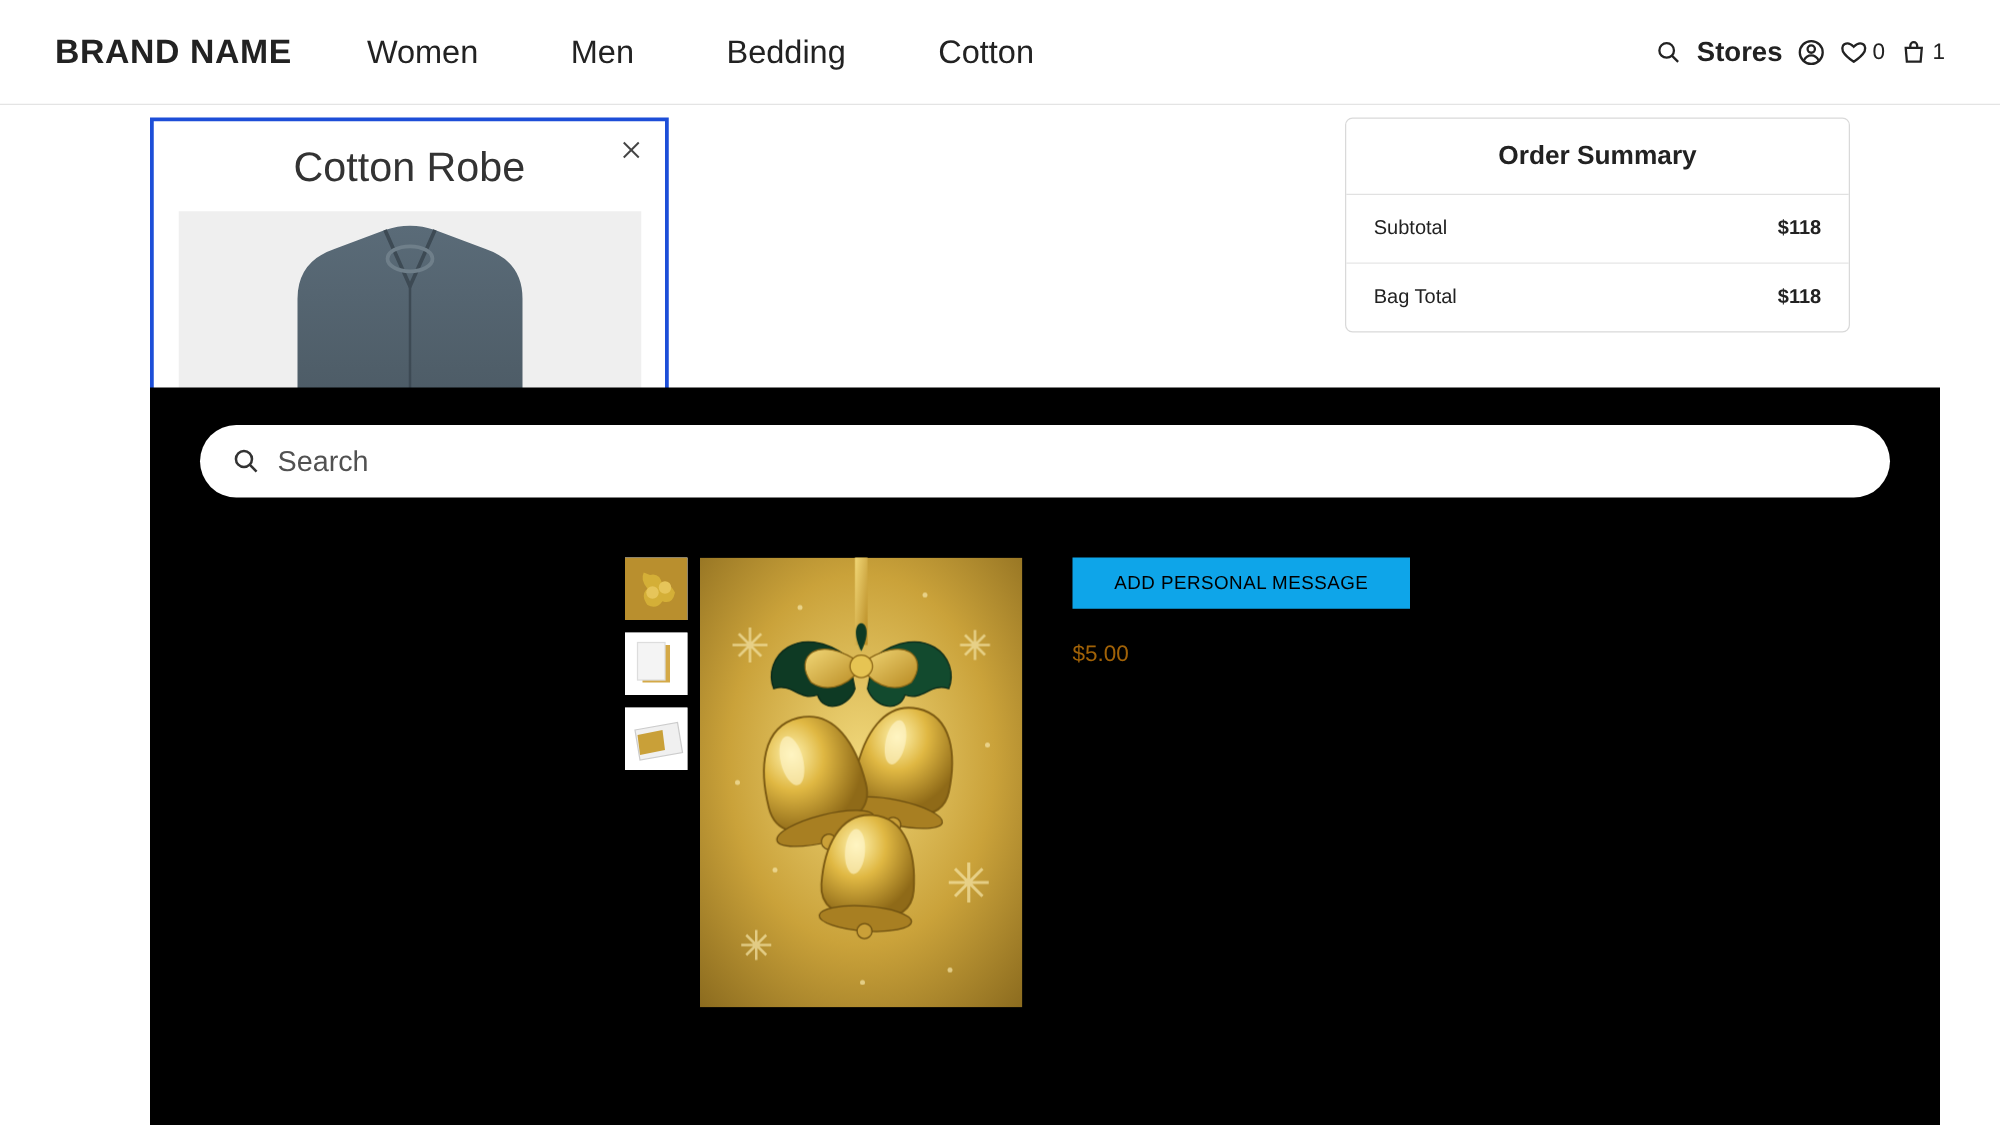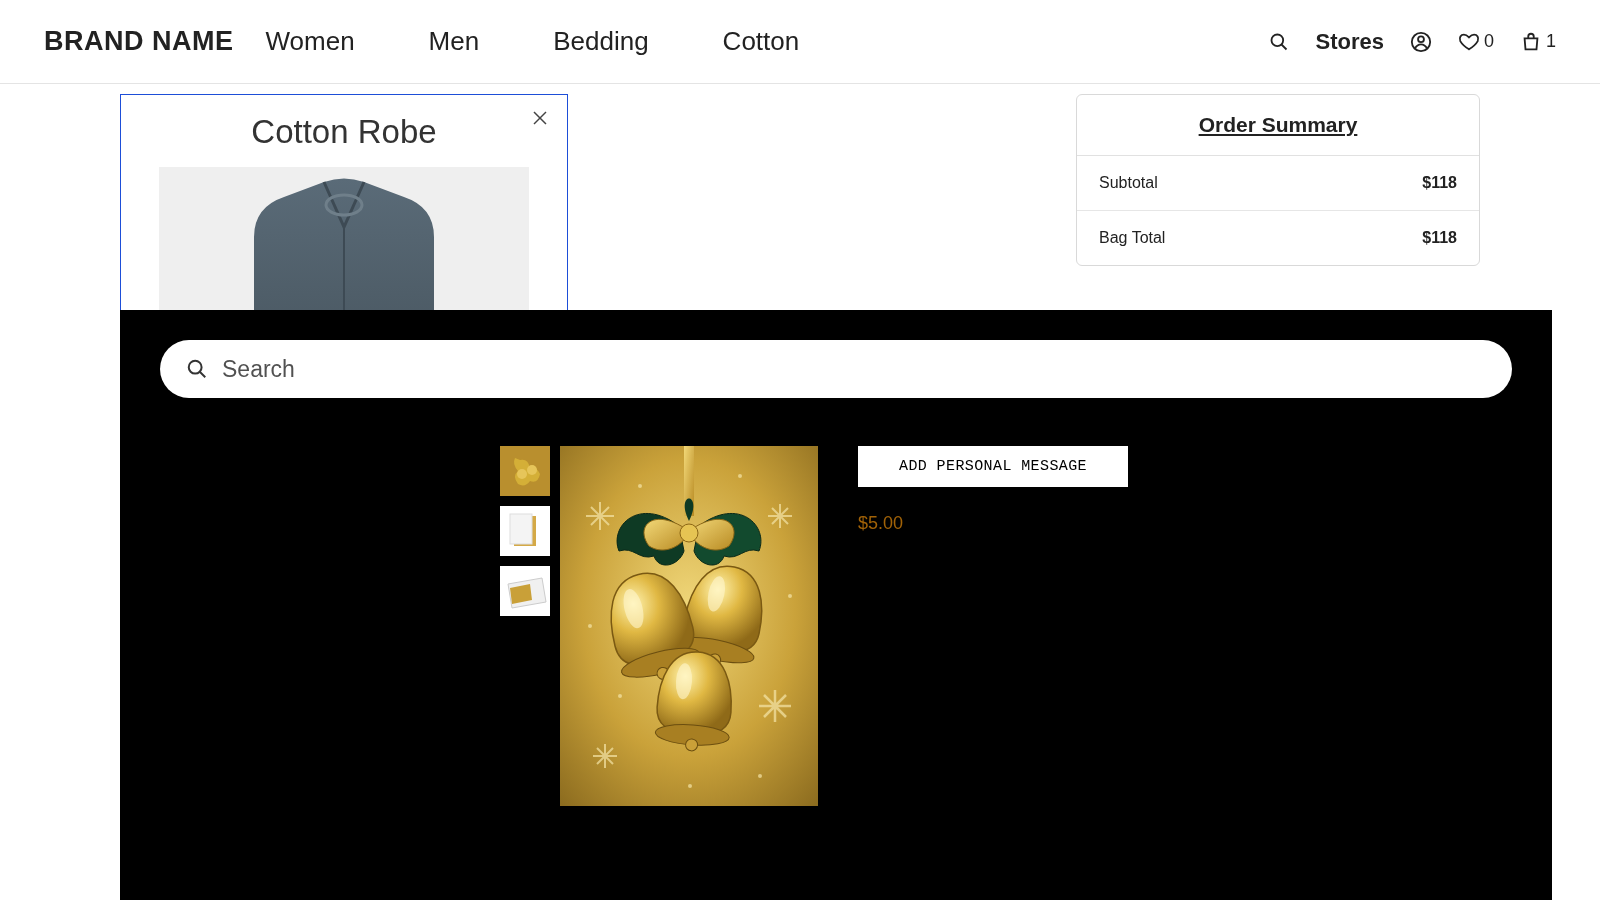--- a/index.html
+++ b/index.html
@@ -18,53 +18,53 @@
     display: flex;
     align-items: center;
     padding: 0 44px;
     height: 84px;
     border-bottom: 1px solid #e4e4e4;
   }
   .brand {
     font-weight: 800;
     font-size: 27px;
     letter-spacing: 0.5px;
-    margin-right: 32px;
+    margin-right: 60px;
   }
   .nav {
     display: flex;
     gap: 74px;
     font-size: 26px;
     color: #222;
   }
   .nav span { cursor: pointer; }
   .header-right {
     margin-left: auto;
     display: flex;
     align-items: center;
-    gap: 26px;
+    gap: 12px;
     font-size: 20px;
   }
   .header-right .stores { font-weight: 600; font-size: 22px; }
   .icon-btn { display: inline-flex; align-items: center; gap: 4px; cursor: pointer; }
   .icon-btn .count { font-size: 18px; font-weight: 500; }
 
   
   .main {
     position: relative;
     padding: 0 44px;
   }
 
   
   .cart-card {
     position: absolute;
     top: 10px;
     left: 120px;
-    width: 448px;
-    border: 1px solid #1d4ed8;
+    width: 415px;
+    border: 3px solid #1d4ed8;
     background: #fff;
     padding: 18px 20px 20px 20px;
   }
   .cart-card .close {
     position: absolute;
     top: 14px;
     right: 18px;
     cursor: pointer;
     font-size: 22px;
     color: #444;
@@ -102,21 +102,20 @@
     border: 1px solid #d9d9d9;
     border-radius: 6px;
     background: #fff;
   }
   .order-summary .os-header {
     text-align: center;
     font-weight: 600;
     font-size: 21px;
     padding: 18px 0;
     border-bottom: 1px solid #e1e1e1;
-    text-decoration: underline;
   }
   .os-row {
     display: flex;
     justify-content: space-between;
     padding: 18px 22px;
     font-size: 16px;
   }
   .os-row + .os-row { border-top: 1px solid #e6e6e6; }
   .os-row .val { font-weight: 600; }
 
@@ -176,30 +175,29 @@
     position: relative;
     overflow: hidden;
   }
   .right-col {
     margin-left: 30px;
     display: flex;
     flex-direction: column;
     gap: 26px;
   }
   .add-msg-btn {
-    background: #ffffff;
+    background: #0ea5e9;
     color: #000;
     border: none;
     padding: 12px 26px;
     font-size: 15px;
     letter-spacing: 0.4px;
     cursor: pointer;
     width: 270px;
     text-align: center;
-    font-family: Liberation Mono, monospace;
   }
   .price {
     color: #a16207;
     font-size: 18px;
   }
 
   
   svg { display: block; }
 </style>
 </head>

